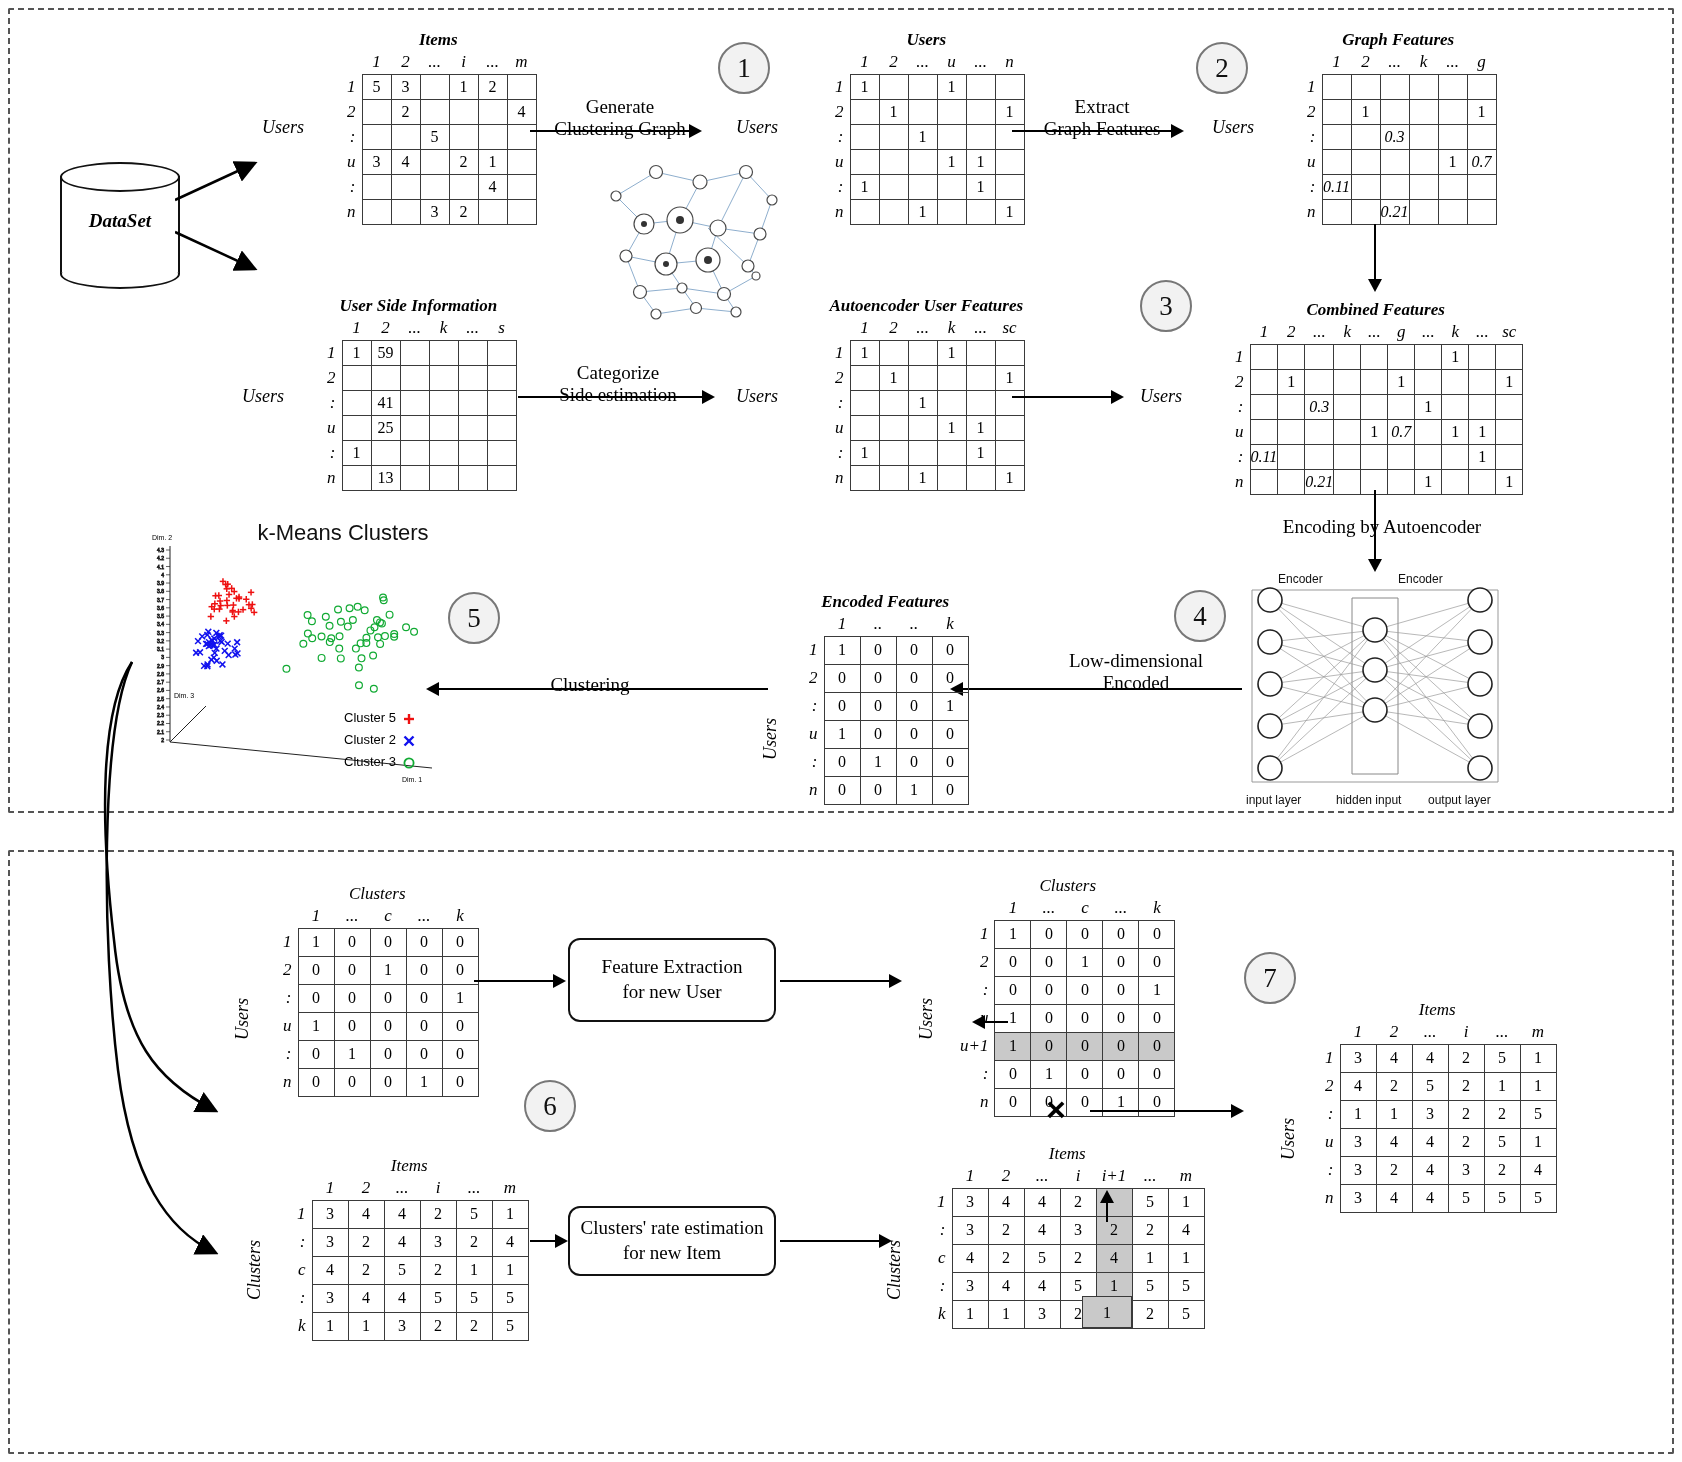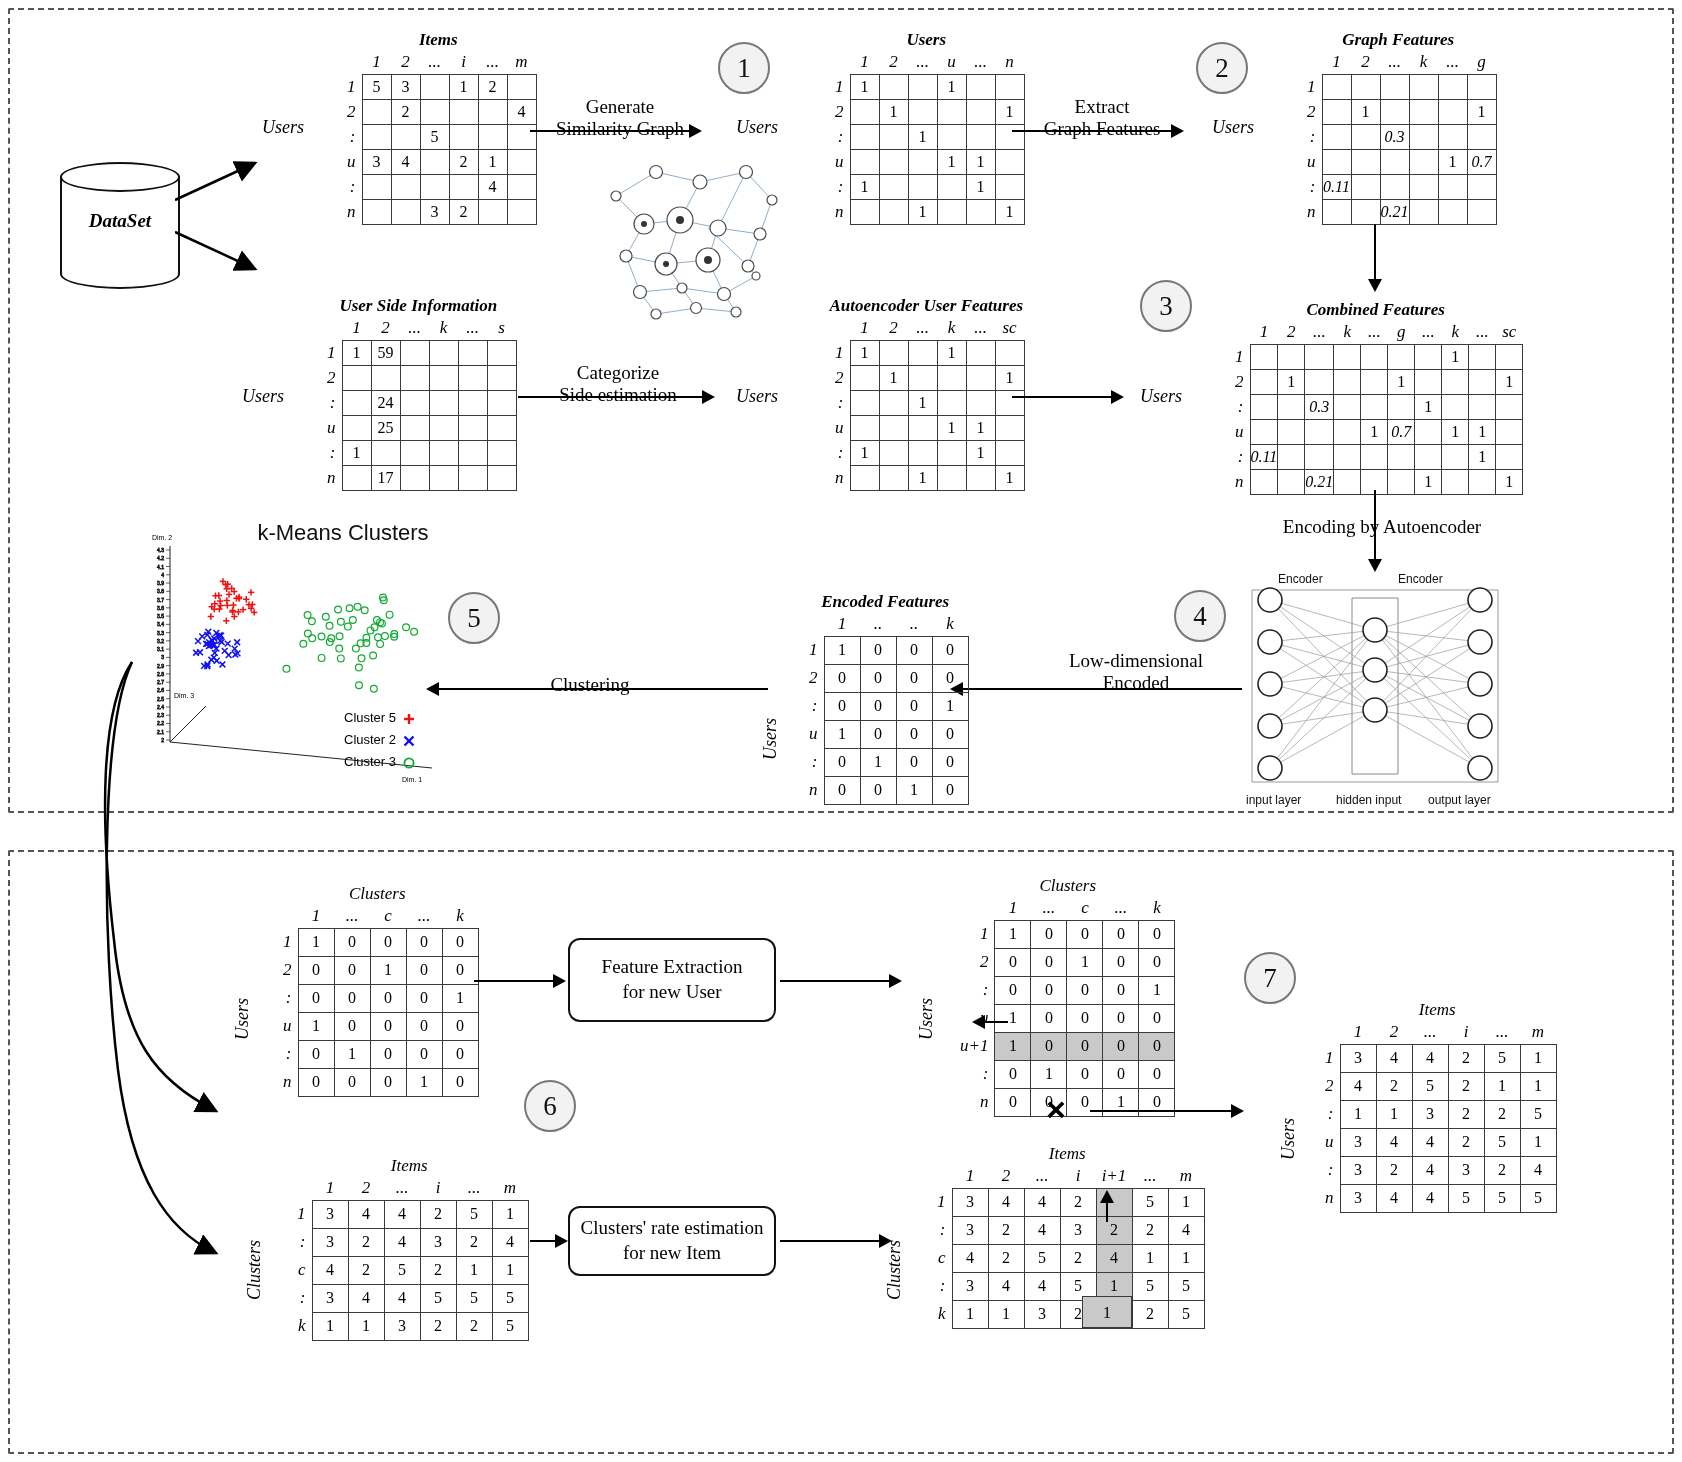--- a/index.html
+++ b/index.html
@@ -284,21 +284,21 @@
           <td class="cell" style="width: 29px; height: 25px;"></td>
           <td class="cell" style="width: 29px; height: 25px;"></td>
         </tr>
       </tbody>
     </table>
 </div>
 <div class="rowlabel" style="left:262px; top:117px;">Users</div>
 
 <div class="arrow-h" style="left:530px; top:130px; width:170px;"></div>
 <div class="arrow-label" style="left:540px; top:96px; width:160px;">Generate
-Similarity Graph</div>
+Clustering Graph</div>
 <div class="step" style="left:718px; top:42px;">1</div>
 
 <div class="rowlabel" style="left:736px; top:117px;">Users</div>
 
 <div class="matrix-block" id="m-usersgraph" style="left:828px; top:30px;">
   <div class="mtitle">Users</div>
   <table class="mx">
       <thead>
         <tr>
           <th class="colhead corner"></th>
@@ -514,21 +514,21 @@
           <td class="cell" style="width: 29px; height: 25px;"></td>
           <td class="cell" style="width: 29px; height: 25px;"></td>
           <td class="cell" style="width: 29px; height: 25px;"></td>
           <td class="cell" style="width: 29px; height: 25px;"></td>
           <td class="cell" style="width: 29px; height: 25px;"></td>
           <td class="cell" style="width: 29px; height: 25px;"></td>
         </tr>
         <tr>
           <td class="rowhead">:</td>
           <td class="cell" style="width: 29px; height: 25px;"></td>
-          <td class="cell num" style="width: 29px; height: 25px;">24</td>
+          <td class="cell num" style="width: 29px; height: 25px;">41</td>
           <td class="cell" style="width: 29px; height: 25px;"></td>
           <td class="cell" style="width: 29px; height: 25px;"></td>
           <td class="cell" style="width: 29px; height: 25px;"></td>
           <td class="cell" style="width: 29px; height: 25px;"></td>
         </tr>
         <tr>
           <td class="rowhead">u</td>
           <td class="cell" style="width: 29px; height: 25px;"></td>
           <td class="cell num" style="width: 29px; height: 25px; font-family: Liberation Serif, serif;">25</td>
           <td class="cell" style="width: 29px; height: 25px;"></td>
@@ -541,21 +541,21 @@
           <td class="cell num" style="width: 29px; height: 25px;">1</td>
           <td class="cell" style="width: 29px; height: 25px;"></td>
           <td class="cell" style="width: 29px; height: 25px;"></td>
           <td class="cell" style="width: 29px; height: 25px;"></td>
           <td class="cell" style="width: 29px; height: 25px;"></td>
           <td class="cell" style="width: 29px; height: 25px;"></td>
         </tr>
         <tr>
           <td class="rowhead">n</td>
           <td class="cell" style="width: 29px; height: 25px;"></td>
-          <td class="cell num" style="width: 29px; height: 25px;">17</td>
+          <td class="cell num" style="width: 29px; height: 25px;">13</td>
           <td class="cell" style="width: 29px; height: 25px;"></td>
           <td class="cell" style="width: 29px; height: 25px;"></td>
           <td class="cell" style="width: 29px; height: 25px;"></td>
           <td class="cell" style="width: 29px; height: 25px;"></td>
         </tr>
       </tbody>
     </table>
 </div>
 <div class="rowlabel" style="left:242px; top:386px;">Users</div>
 

